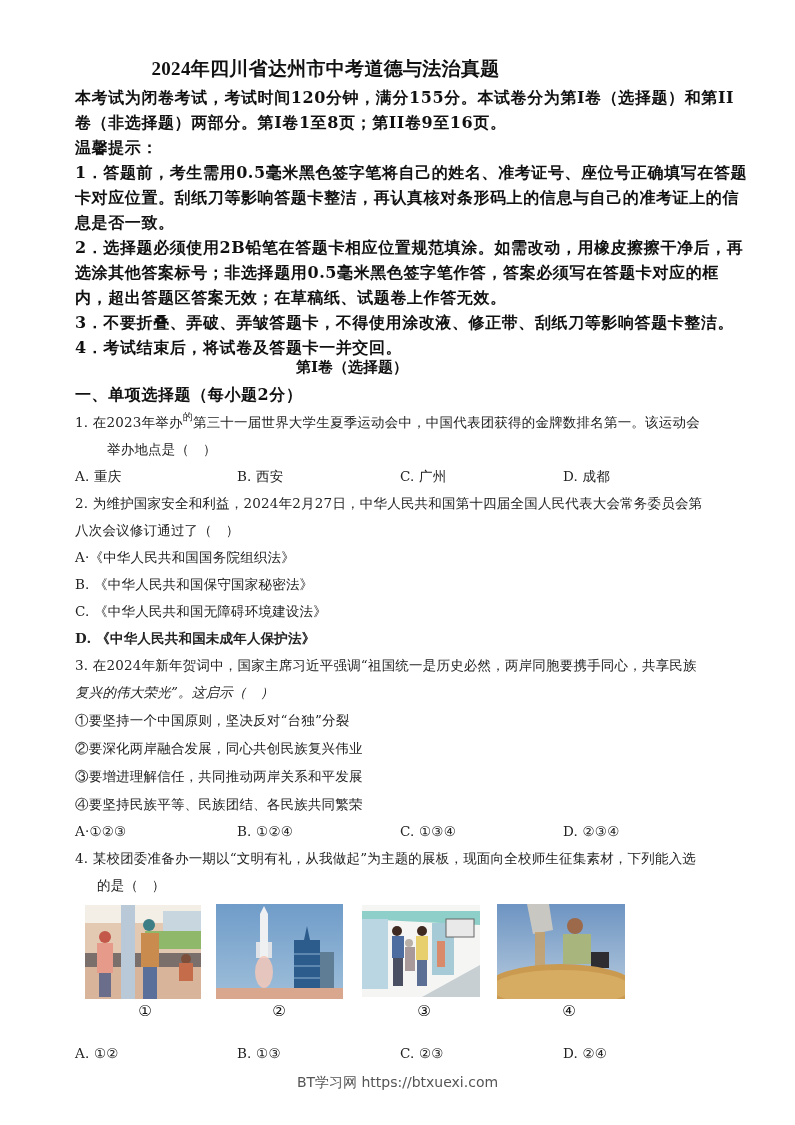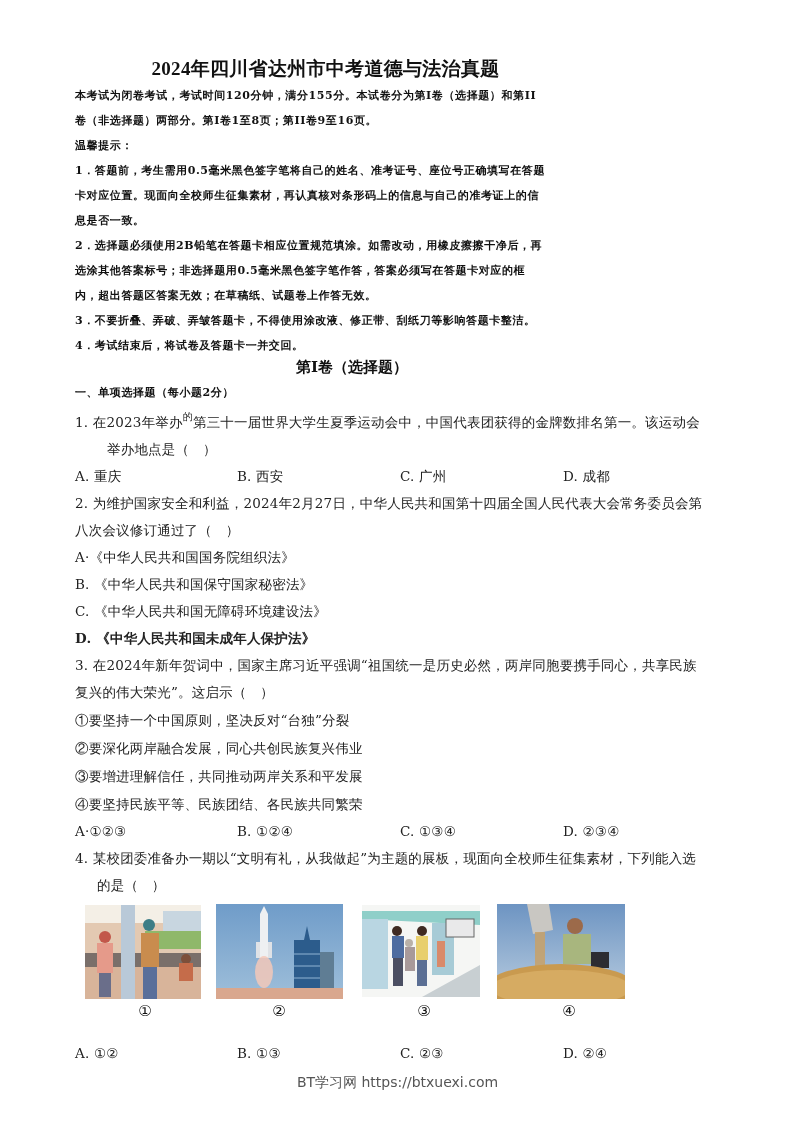--- a/index.html
+++ b/index.html
@@ -1,38 +1,38 @@
 <!DOCTYPE html>
 <html><head>
 <meta charset="utf-8">
 <style>
   html, body { margin: 0; padding: 0; background: #ffffff; }
   body { width: 795px; height: 1125px; position: relative; overflow: hidden; color: #111; font-family: "DejaVu Serif", "Liberation Serif", serif; }
   .abs { position: absolute; white-space: nowrap; }
   .title { left: 0; width: 651px; top: 56px; text-align: center; font-size: 19px; font-weight: bold; font-family: "Liberation Serif", "DejaVu Serif", serif; letter-spacing: 0.3px; }
-  .bold { font-weight: bold; font-size: 11px; letter-spacing: 0.6px; }
+  .bold { font-weight: bold; font-size: 16px; letter-spacing: 0.6px; }
   .normal { font-size: 13.5px; letter-spacing: 0.2px; color: #222; }
   .sup { font-size: 10px; position: relative; top: -7px; }
   .section-center { left: 0; width: 704px; text-align: center; font-weight: bold; font-size: 15px; top: 358px; }
   .pic { position: absolute; overflow: hidden; }
   .pic svg { display: block; }
   .caption { position: absolute; font-size: 15px; font-family: "DejaVu Sans", sans-serif; text-align: center; width: 30px; }
   .footer { left: 0; width: 795px; text-align: center; top: 1074px; font-size: 14px; font-family: "DejaVu Sans", "Liberation Sans", sans-serif; color: #555; }
 </style>
 </head>
 <body>
 
 <div class="abs title">2024年四川省达州市中考道德与法治真题</div>
 
 <div class="abs bold" style="left:75px; top:88px;">本考试为闭卷考试，考试时间120分钟，满分155分。本试卷分为第I卷（选择题）和第II</div>
 <div class="abs bold" style="left:75px; top:113px;">卷（非选择题）两部分。第I卷1至8页；第II卷9至16页。</div>
 
 <div class="abs bold" style="left:75px; top:138px;">温馨提示：</div>
 <div class="abs bold" style="left:75px; top:163px;">1．答题前，考生需用0.5毫米黑色签字笔将自己的姓名、准考证号、座位号正确填写在答题</div>
-<div class="abs bold" style="left:75px; top:188px;">卡对应位置。现面向全校师生征集素材，再认真核对条形码上的信息与自己的准考证上的信</div>
+<div class="abs bold" style="left:75px; top:188px;">卡对应位置。刮纸刀等影响答题卡整洁，再认真核对条形码上的信息与自己的准考证上的信</div>
 <div class="abs bold" style="left:75px; top:213px;">息是否一致。</div>
 <div class="abs bold" style="left:75px; top:238px;">2．选择题必须使用2B铅笔在答题卡相应位置规范填涂。如需改动，用橡皮擦擦干净后，再</div>
 <div class="abs bold" style="left:75px; top:263px;">选涂其他答案标号；非选择题用0.5毫米黑色签字笔作答，答案必须写在答题卡对应的框</div>
 <div class="abs bold" style="left:75px; top:288px;">内，超出答题区答案无效；在草稿纸、试题卷上作答无效。</div>
 <div class="abs bold" style="left:75px; top:313px;text-align:right;">3．不要折叠、弄破、弄皱答题卡，不得使用涂改液、修正带、刮纸刀等影响答题卡整洁。</div>
 <div class="abs bold" style="left:75px; top:338px;">4．考试结束后，将试卷及答题卡一并交回。</div>
 
 <div class="abs section-center">第Ⅰ卷（选择题）</div>
 <div class="abs bold" style="left:75px; top:385px;">一、单项选择题（每小题2分）</div>
 
@@ -46,21 +46,21 @@
 <div class="abs normal" style="left:563px; top:468px;">D. 成都</div>
 
 <div class="abs normal" style="left:75px; top:495px;">2. 为维护国家安全和利益，2024年2月27日，中华人民共和国第十四届全国人民代表大会常务委员会第</div>
 <div class="abs normal" style="left:75px; top:522px;">八次会议修订通过了（　）</div>
 <div class="abs normal" style="left:75px; top:549px;">A·《中华人民共和国国务院组织法》</div>
 <div class="abs normal" style="left:75px; top:576px;">B. 《中华人民共和国保守国家秘密法》</div>
 <div class="abs normal" style="left:75px; top:603px;">C. 《中华人民共和国无障碍环境建设法》</div>
 <div class="abs normal" style="left:75px; top:630px;font-weight:bold;">D. 《中华人民共和国未成年人保护法》</div>
 
 <div class="abs normal" style="left:75px; top:657px;">3. 在2024年新年贺词中，国家主席习近平强调“祖国统一是历史必然，两岸同胞要携手同心，共享民族</div>
-<div class="abs normal" style="left:75px; top:684px;">复兴的伟大荣光”。这启示（　）</div>
+<div class="abs normal" style="left:75px; top:684px;font-style:italic;">复兴的伟大荣光”。这启示（　）</div>
 <div class="abs normal" style="left:75px; top:712px;">①要坚持一个中国原则，坚决反对“台独”分裂</div>
 <div class="abs normal" style="left:75px; top:740px;">②要深化两岸融合发展，同心共创民族复兴伟业</div>
 <div class="abs normal" style="left:75px; top:768px;">③要增进理解信任，共同推动两岸关系和平发展</div>
 <div class="abs normal" style="left:75px; top:796px;">④要坚持民族平等、民族团结、各民族共同繁荣</div>
 <div class="abs normal" style="left:75px; top:823px;">A·①②③</div>
 <div class="abs normal" style="left:237px; top:823px;">B. ①②④</div>
 <div class="abs normal" style="left:400px; top:823px;">C. ①③④</div>
 <div class="abs normal" style="left:563px; top:823px;">D. ②③④</div>
 
 <div class="abs normal" style="left:75px; top:850px;">4. 某校团委准备办一期以“文明有礼，从我做起”为主题的展板，现面向全校师生征集素材，下列能入选</div>

